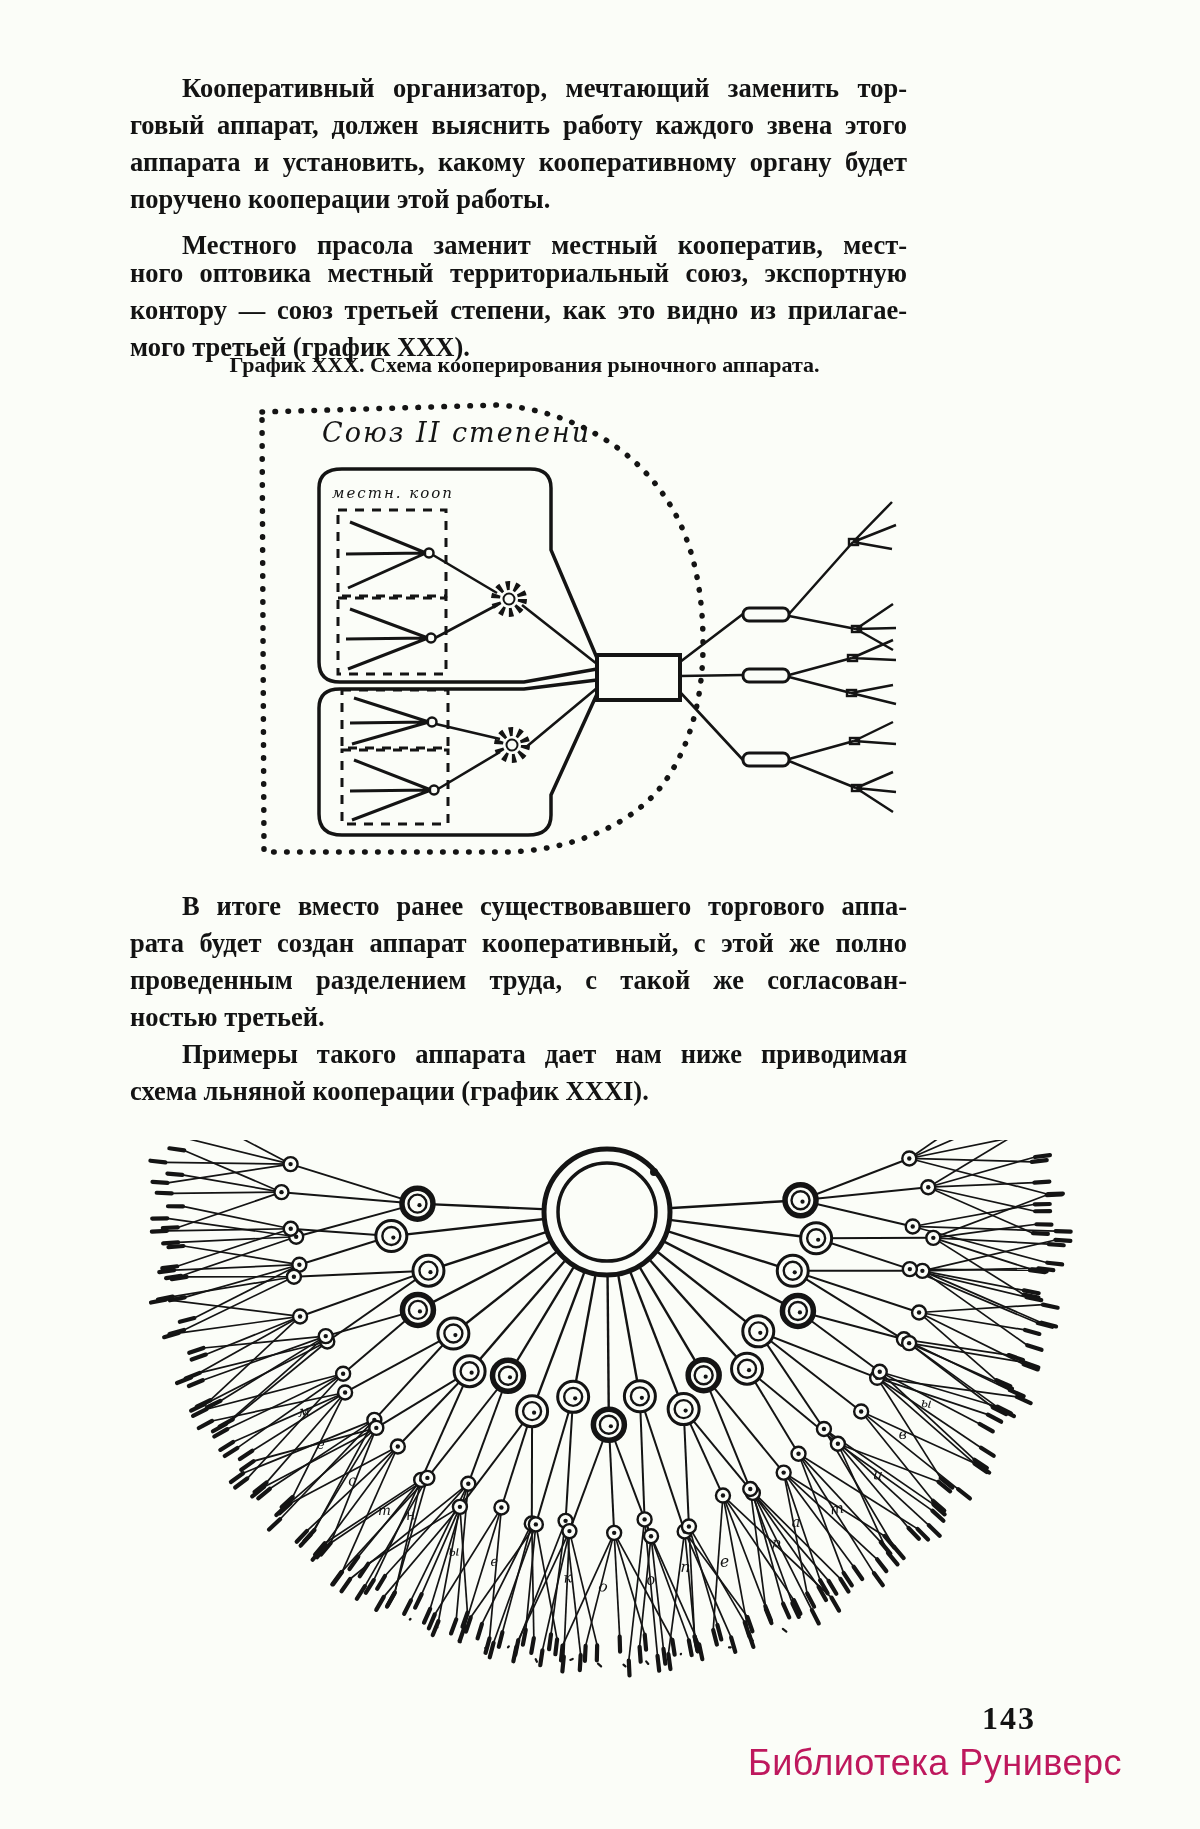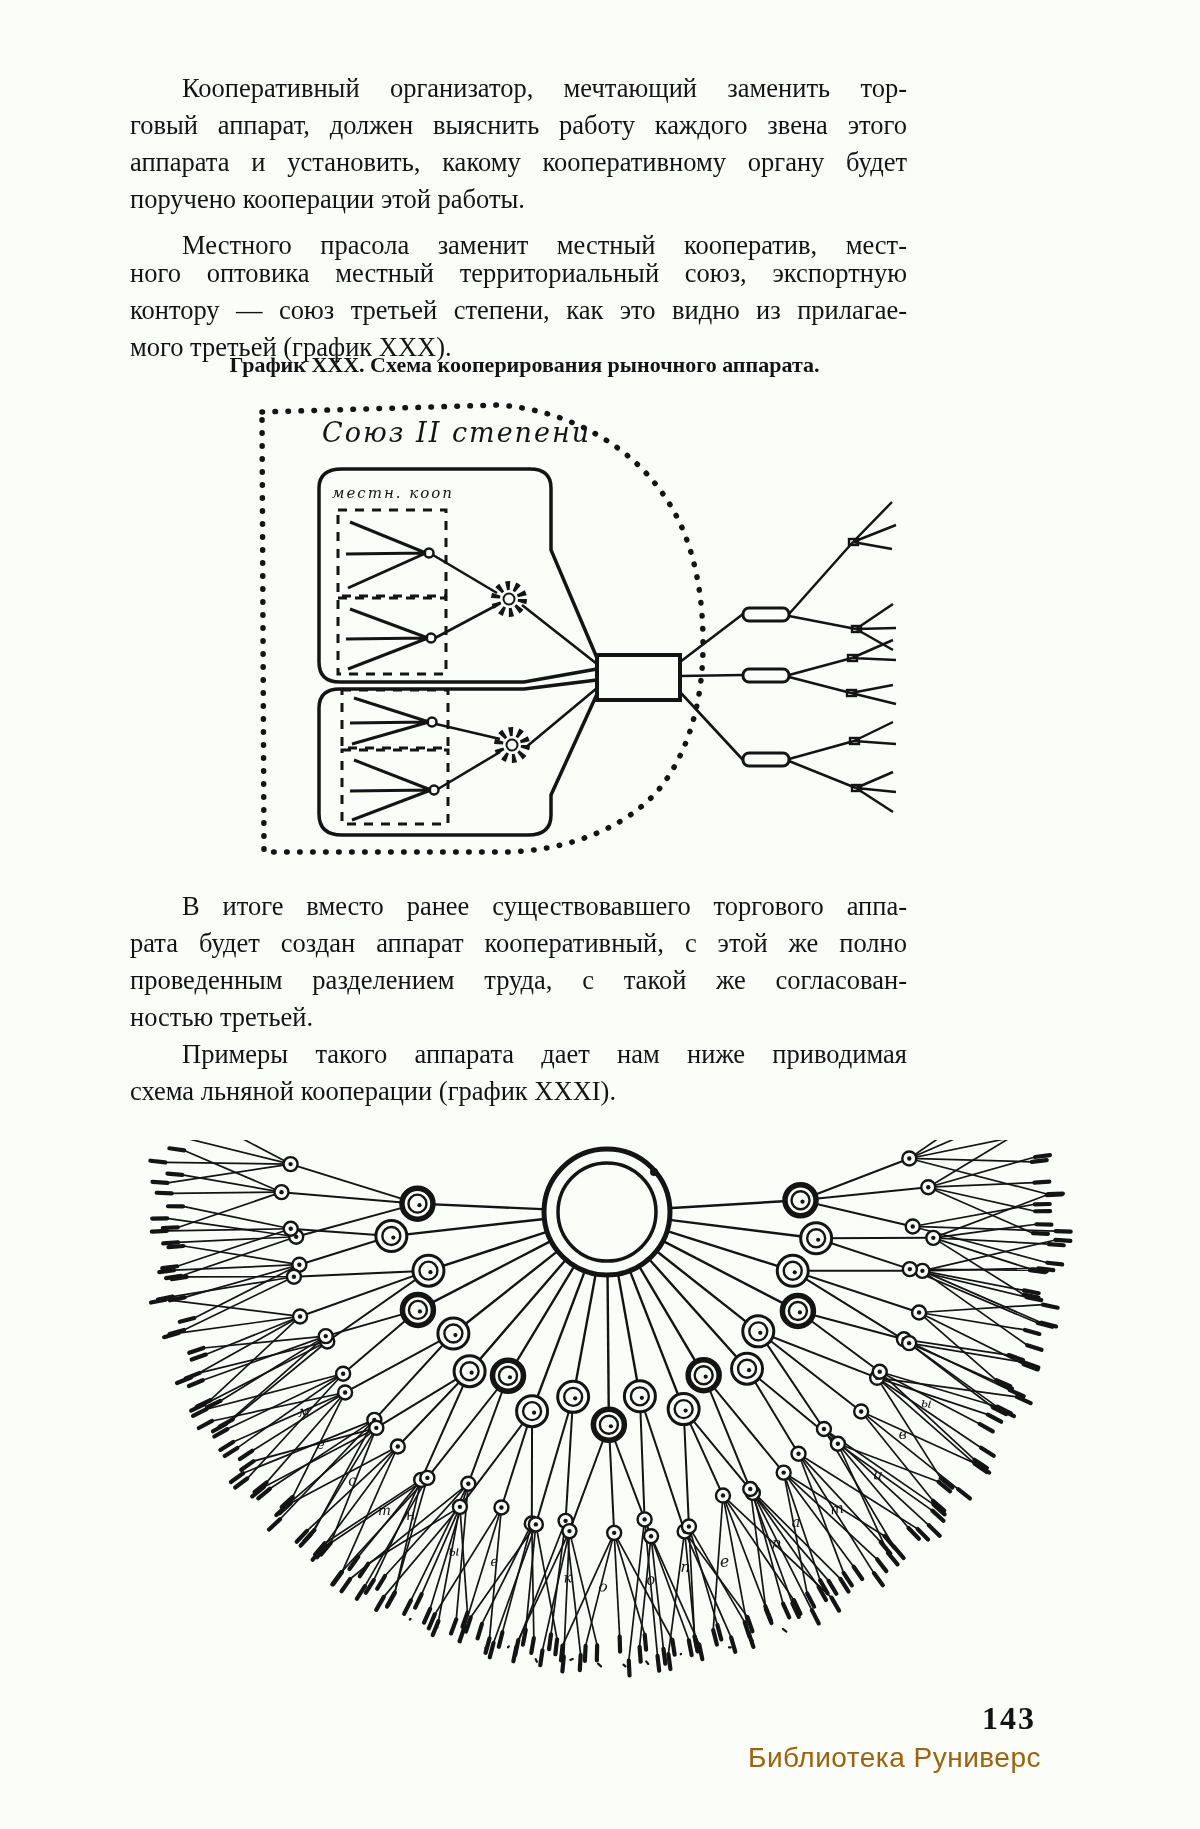--- a/index.html
+++ b/index.html
@@ -4,21 +4,21 @@
 <style>
   html,body{margin:0;padding:0;background:#d9d9d9;}
   .page{
     position:relative;width:1200px;height:1829px;margin:0 auto;
     background:#fbfdf8;color:#131313;overflow:hidden;
     font-family:"Liberation Serif",serif;
   }
   
   .tl{
     position:absolute;left:130px;width:777px;height:37px;
-    font-size:26.5px;font-weight:400;line-height:36px;
+    font-size:26.5px;font-weight:700;line-height:36px;
     text-align:justify;text-align-last:justify;
     overflow:hidden;white-space:nowrap;
   }
   .tl.ind{left:182px;width:725px;}
   .tl.last{text-align-last:left;}
   .caption{
     position:absolute;left:136px;width:777px;height:34px;
     font-size:22px;font-weight:700;text-align:center;white-space:nowrap;overflow:visible;
   }
   .fig{position:absolute;}
@@ -26,21 +26,21 @@
   .hand{
     font-family:"DejaVu Serif",serif;font-style:italic;fill:#141414;
     letter-spacing:2px;
   }
   .pagenum{
     position:absolute;left:982px;top:1700px;font-size:32px;font-weight:700;
     letter-spacing:2px;
   }
   .watermark{
     position:absolute;left:748px;top:1742px;width:420px;
-    font-family:"Liberation Sans",sans-serif;font-size:28px;color:#a16207;
+    font-family:"Liberation Sans",sans-serif;font-size:36px;color:#be185d;
     letter-spacing:0.5px;
   }
   .ink{stroke:#141414;fill:none;}
 </style>
 </head>
 <body>
 
 <div class="page">
 
   <div>

